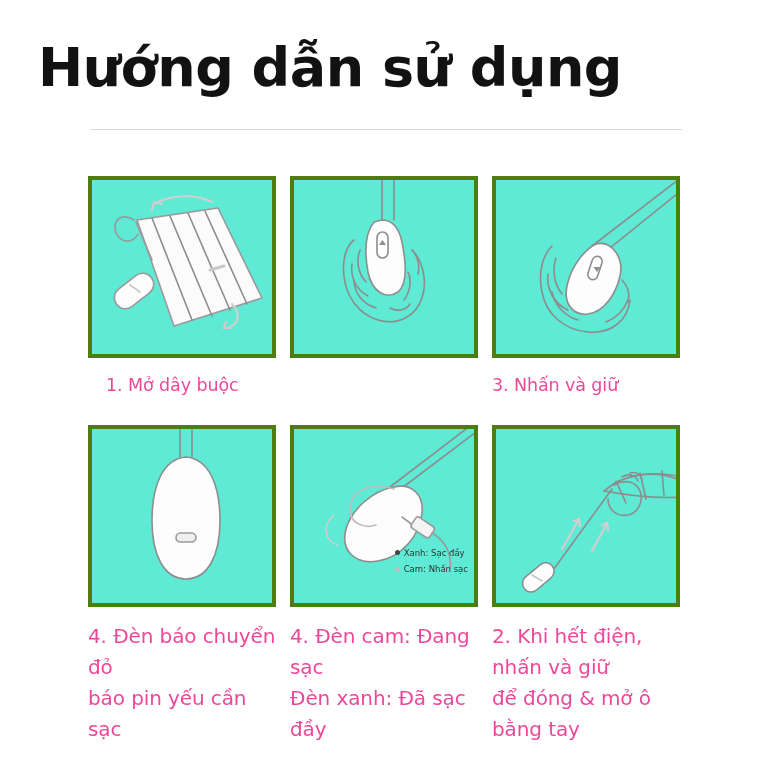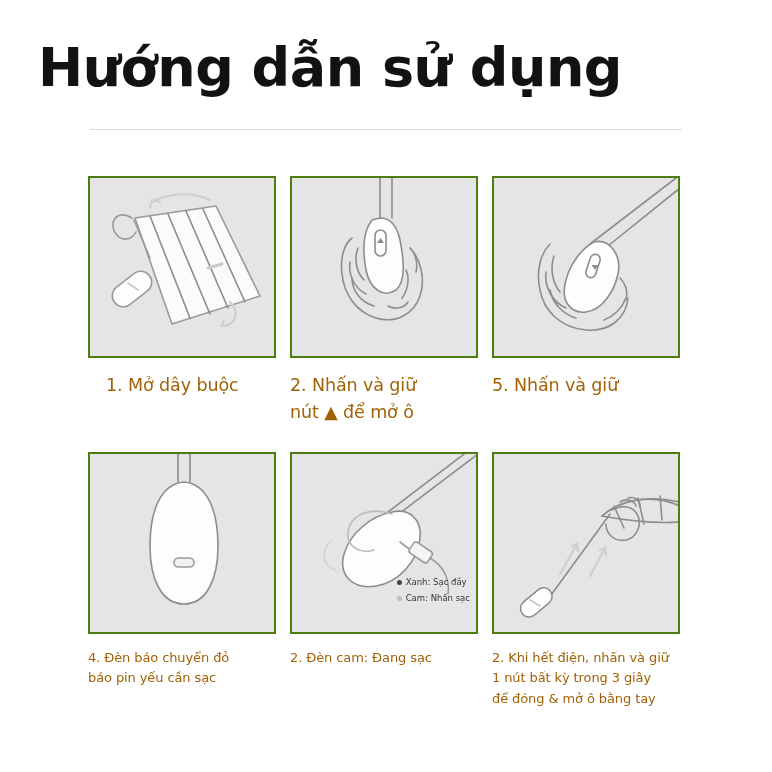--- a/index.html
+++ b/index.html
@@ -50,35 +50,35 @@
     column-gap: 6px;
     row-gap: 0px;
   }
   .cell {
     width: 196px;
   }
   .frame {
     position: relative;
     width: 188px;
     height: 182px;
-    border: 2px solid #4d7c0f;
+    border: 4px solid #4d7c0f;
     box-sizing: border-box;
-    background: #e5e5e5;
+    background: #5eead4;
     overflow: hidden;
   }
   .caption {
     margin-top: 14px;
     font-size: 17.5px;
     line-height: 1.55;
-    color: #a16207;
+    color: #ec4899;
     letter-spacing: -0.1px;
   }
   .caption.center-1 { padding-left: 18px; }
   .row2 .frame { margin-top: 26px; }
-  .row2 .caption { font-size: 13px; }
+  .row2 .caption { font-size: 20px; }
   .legend {
     position: absolute;
     right: 6px;
     bottom: 26px;
     font-size: 8.5px;
     color: #333;
     line-height: 1.9;
   }
   .legend .lrow { display: flex; align-items: center; gap: 4px; }
   .dot {
@@ -155,24 +155,20 @@
             <path d="M66 70 C62 80 64 94 72 102"></path>
             <path d="M58 84 C56 96 62 110 74 116"></path>
             <path d="M60 100 C60 112 68 124 82 128"></path>
             <path d="M110 120 C116 112 118 100 114 92"></path>
             <path d="M118 70 C124 76 126 86 124 94"></path>
 
             <path d="M96 128 C104 132 112 130 116 124"></path>
           </g>
         </svg>
       </div>
-      <div class="caption">
-        <div>2. Nhấn và giữ</div>
-        <div>nút ▲ để mở ô</div>
-      </div>
     </div>
 
     <div class="cell">
       <div class="frame">
         <svg width="186" height="180" viewBox="0 0 186 180">
           <g fill="none" stroke="#8d8d8d" stroke-width="1.6" stroke-linecap="round" stroke-linejoin="round">
 
             <path d="M182 0 L96 66"></path>
             <path d="M186 10 L104 76"></path>
 
@@ -184,21 +180,21 @@
             <path d="M56 66 C46 76 42 94 46 112 C50 134 68 150 92 152 C116 154 132 140 134 120"></path>
             <path d="M60 78 C56 90 58 104 66 114"></path>
             <path d="M52 94 C50 108 58 124 72 130"></path>
             <path d="M56 112 C58 124 68 136 82 140"></path>
             <path d="M110 142 C120 138 128 130 132 120"></path>
             <path d="M126 100 C132 106 134 114 132 122"></path>
           </g>
         </svg>
       </div>
       <div class="caption">
-        <div>5. Nhấn và giữ</div>
+        <div>3. Nhấn và giữ</div>
       </div>
     </div>
 
     <div class="cell row2">
       <div class="frame">
         <svg width="186" height="180" viewBox="0 0 186 180">
           <g fill="none" stroke="#8d8d8d" stroke-width="1.6" stroke-linecap="round" stroke-linejoin="round">
             <path d="M88 0 L88 28"></path>
             <path d="M100 0 L100 28"></path>
             <path d="M94 28 C70 30 60 58 60 92 C60 126 72 150 94 150 C116 150 128 126 128 92 C128 58 118 30 94 28 Z" fill="#fdfdfd"></path>
@@ -238,21 +234,22 @@
             <span class="dot" style="background:#444444"></span>
             <span>Xanh: Sạc đầy</span>
           </div>
           <div class="lrow">
             <span class="dot" style="background:#bdbdbd"></span>
             <span>Cam: Nhấn sạc</span>
           </div>
         </div>
       </div>
       <div class="caption">
-        <div>2. Đèn cam: Đang sạc</div>
+        <div>4. Đèn cam: Đang sạc</div>
+        <div>Đèn xanh: Đã sạc đầy</div>
       </div>
     </div>
 
     <div class="cell row2">
       <div class="frame">
         <svg width="186" height="180" viewBox="0 0 186 180">
           <g fill="none" stroke="#8d8d8d" stroke-width="1.6" stroke-linecap="round" stroke-linejoin="round">
 
             <path d="M186 52 C160 40 128 44 108 62"></path>
             <path d="M108 62 C124 48 150 40 186 48"></path>
@@ -274,19 +271,18 @@
           <g fill="none" stroke="#cfcfcf" stroke-width="2.4" stroke-linecap="round">
             <path d="M66 120 L82 92"></path>
             <path d="M78 92 L83 90 L84 97"></path>
             <path d="M96 122 L110 96"></path>
             <path d="M106 96 L111 94 L112 101"></path>
           </g>
         </svg>
       </div>
       <div class="caption">
         <div>2. Khi hết điện, nhấn và giữ</div>
-        <div>1 nút bất kỳ trong 3 giây</div>
         <div>để đóng &amp; mở ô bằng tay</div>
       </div>
     </div>
 
   </div>
 </div>
 
 </body></html>

